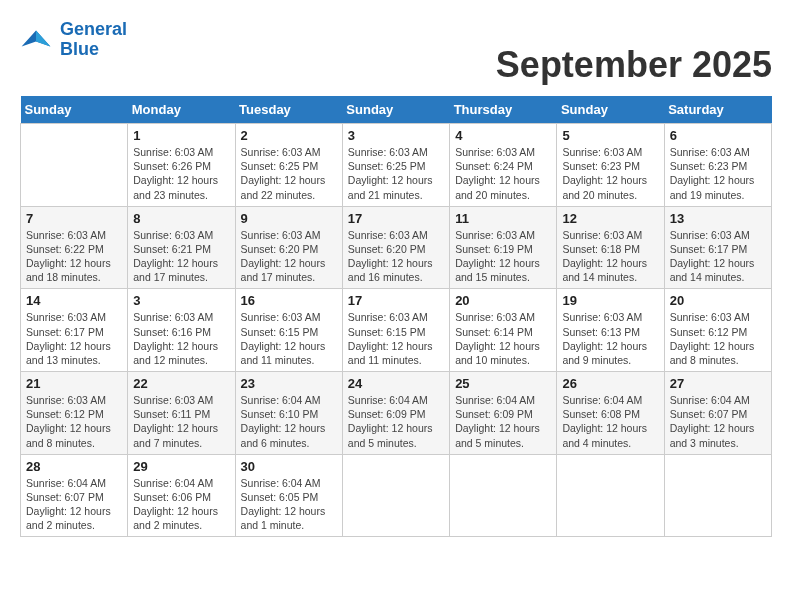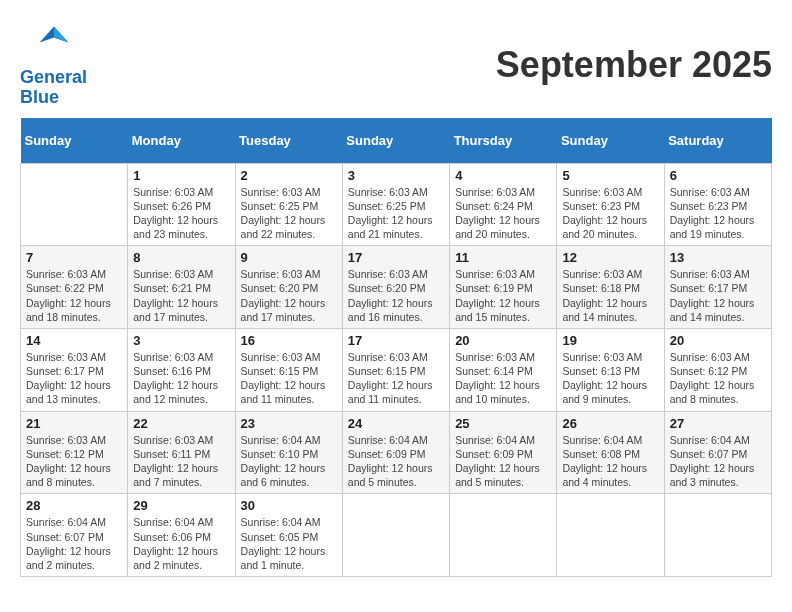--- a/index.html
+++ b/index.html
@@ -12,22 +12,21 @@
     }
     .header {
       display: flex;
       justify-content: space-between;
       align-items: flex-start;
       margin-bottom: 10px;
     }
     .logo {
       display: flex;
       align-items: center;
-      gap: 16px;
-      flex-direction: column;
+      gap: 8px;
     }
     .logo-text {
       font-size: 18px;
       font-weight: bold;
       color: #333;
       line-height: 1.1;
     }
     .logo-text span { color: #1a6bb5; }
     .logo-bird {
       width: 32px;
@@ -47,21 +46,21 @@
       color: #555;
     }
     table {
       width: 100%;
       border-collapse: collapse;
       font-size: 11px;
     }
     th {
       background-color: #2979c0;
       color: #fff;
-      padding: 15px 4px;
+      padding: 6px 4px;
       text-align: left;
       font-size: 13px;
       font-weight: bold;
     }
     td {
       border: 1px solid #ccc;
       vertical-align: top;
       padding: 4px 5px;
       height: 80px;
       width: calc(100% / 7);

